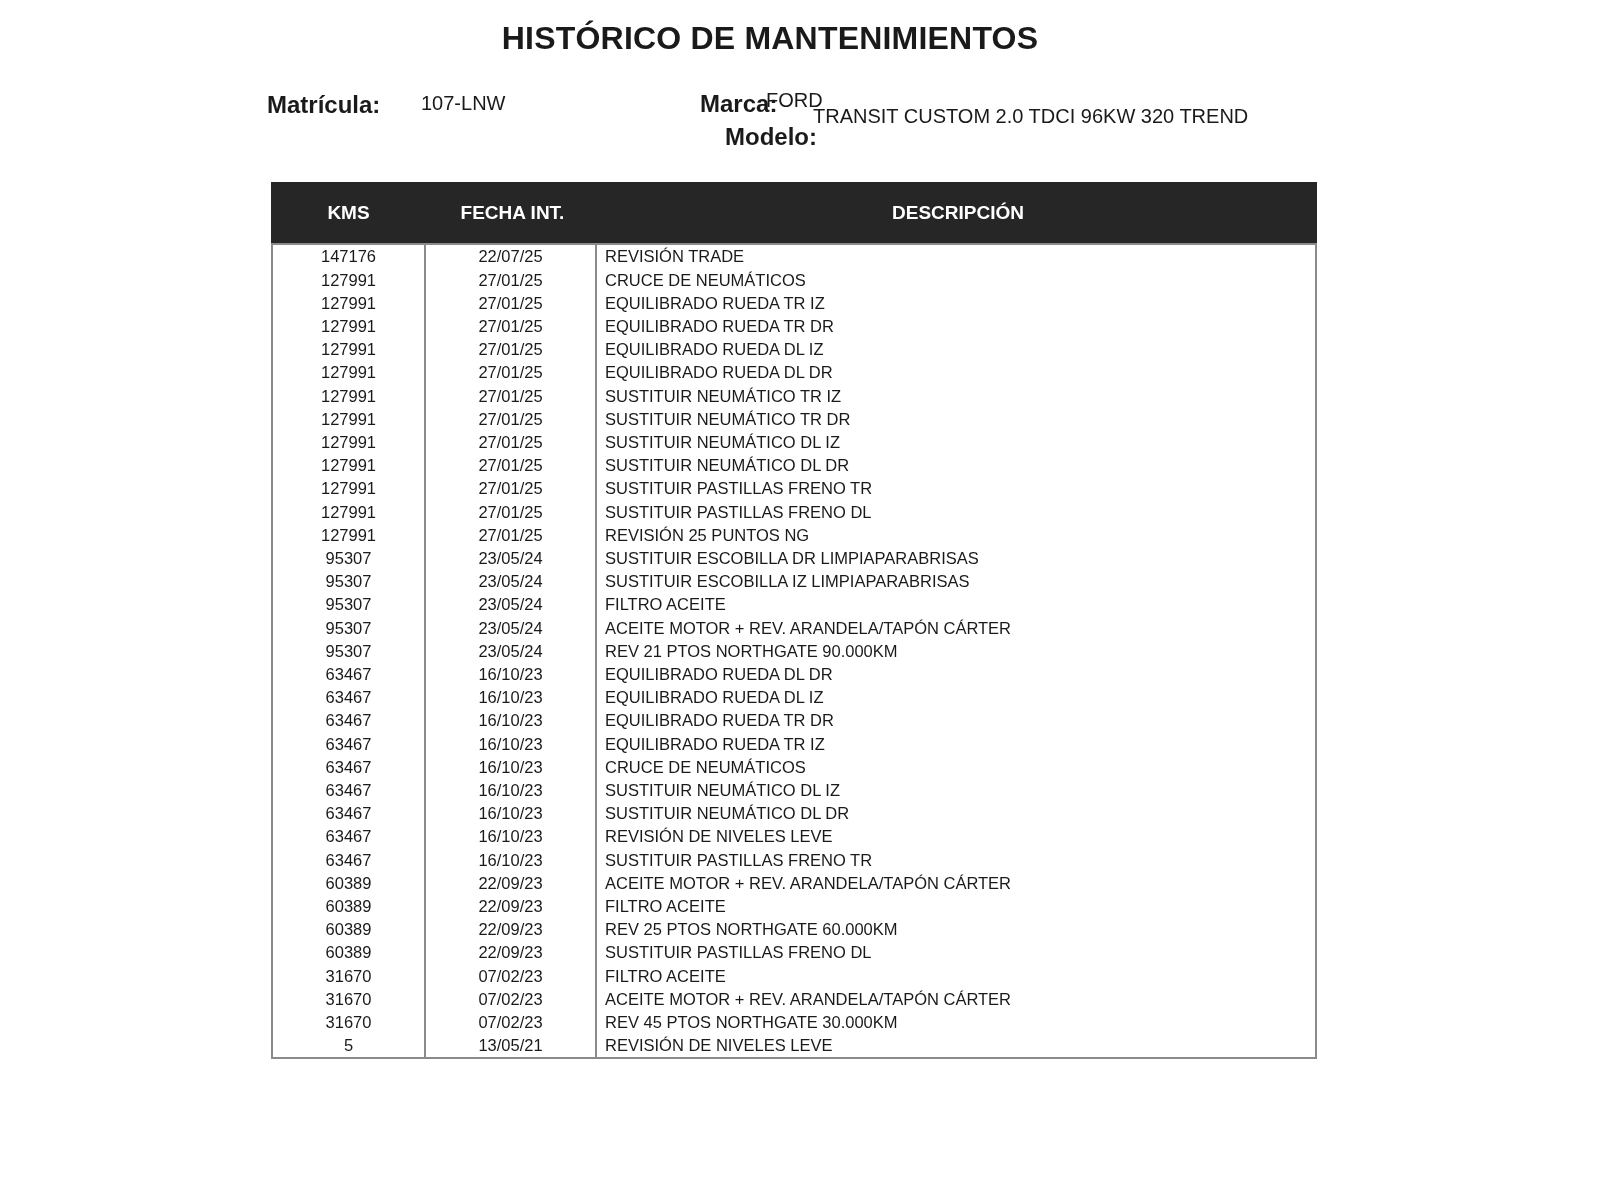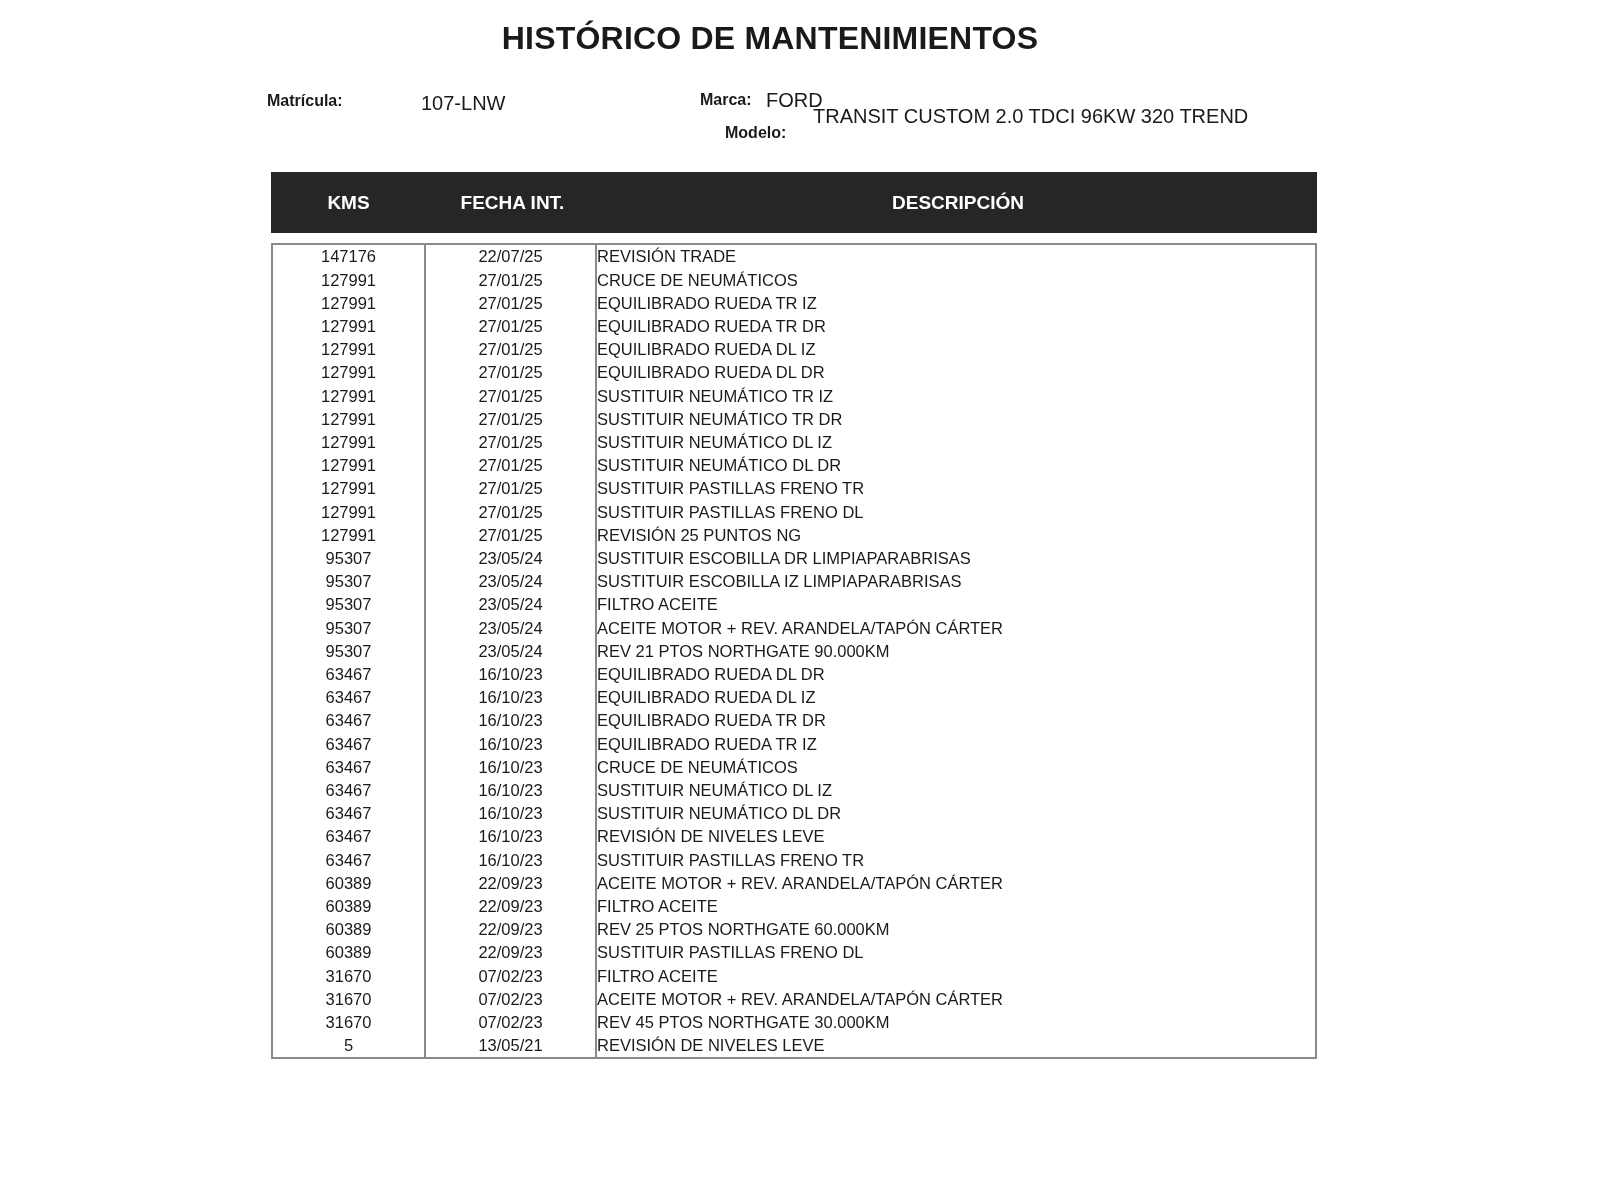--- a/index.html
+++ b/index.html
@@ -27,21 +27,21 @@
     top:20px;
     left:0;
     width:1540px;
     text-align:center;
     font-size:32px;
     font-weight:bold;
     letter-spacing:0.2px;
   }
   .meta-label{
     position:absolute;
-    font-size:16px;
+    font-size:24px;
     font-weight:bold;
     line-height:1.2;
     white-space:nowrap;
     text-align:center;
   }
   .meta-value{
     position:absolute;
     font-size:20px;
     line-height:1.2;
     white-space:nowrap;
@@ -49,21 +49,21 @@
   #matricula-label{left:267px;top:91px;}
   #matricula-value{left:413px;top:91px;margin-left:8px;}
   #marca-label{left:700px;top:90px;}
   #marca-value{left:766px;top:88px;}
   #modelo-label{left:702px;top:123px;margin-left:23px;}
   #modelo-value{left:813px;top:104px;}
 
   .thead{
     position:absolute;
     left:271px;
-    top:172px;
+    top:182px;
     width:1046px;
     height:61px;
     background:var(--header-bg);
     color:var(--header-fg);
     display:flex;
     align-items:center;
     font-weight:bold;
     font-size:19px;
   }
   .thead .hc{text-align:center;}
@@ -98,20 +98,21 @@
     justify-content:center;
     border-right:2px solid var(--border);
   }
   .cell-fecha{
     width:171px;
     justify-content:center;
     border-right:2px solid var(--border);
   }
   .cell-desc{
     flex:1;
+    padding-left:8px;
     overflow:hidden;
   }
 </style>
 </head>
 <body>
 
 <div class="page">
 
   <h1 class="doc-title">HISTÓRICO DE MANTENIMIENTOS</h1>
 

